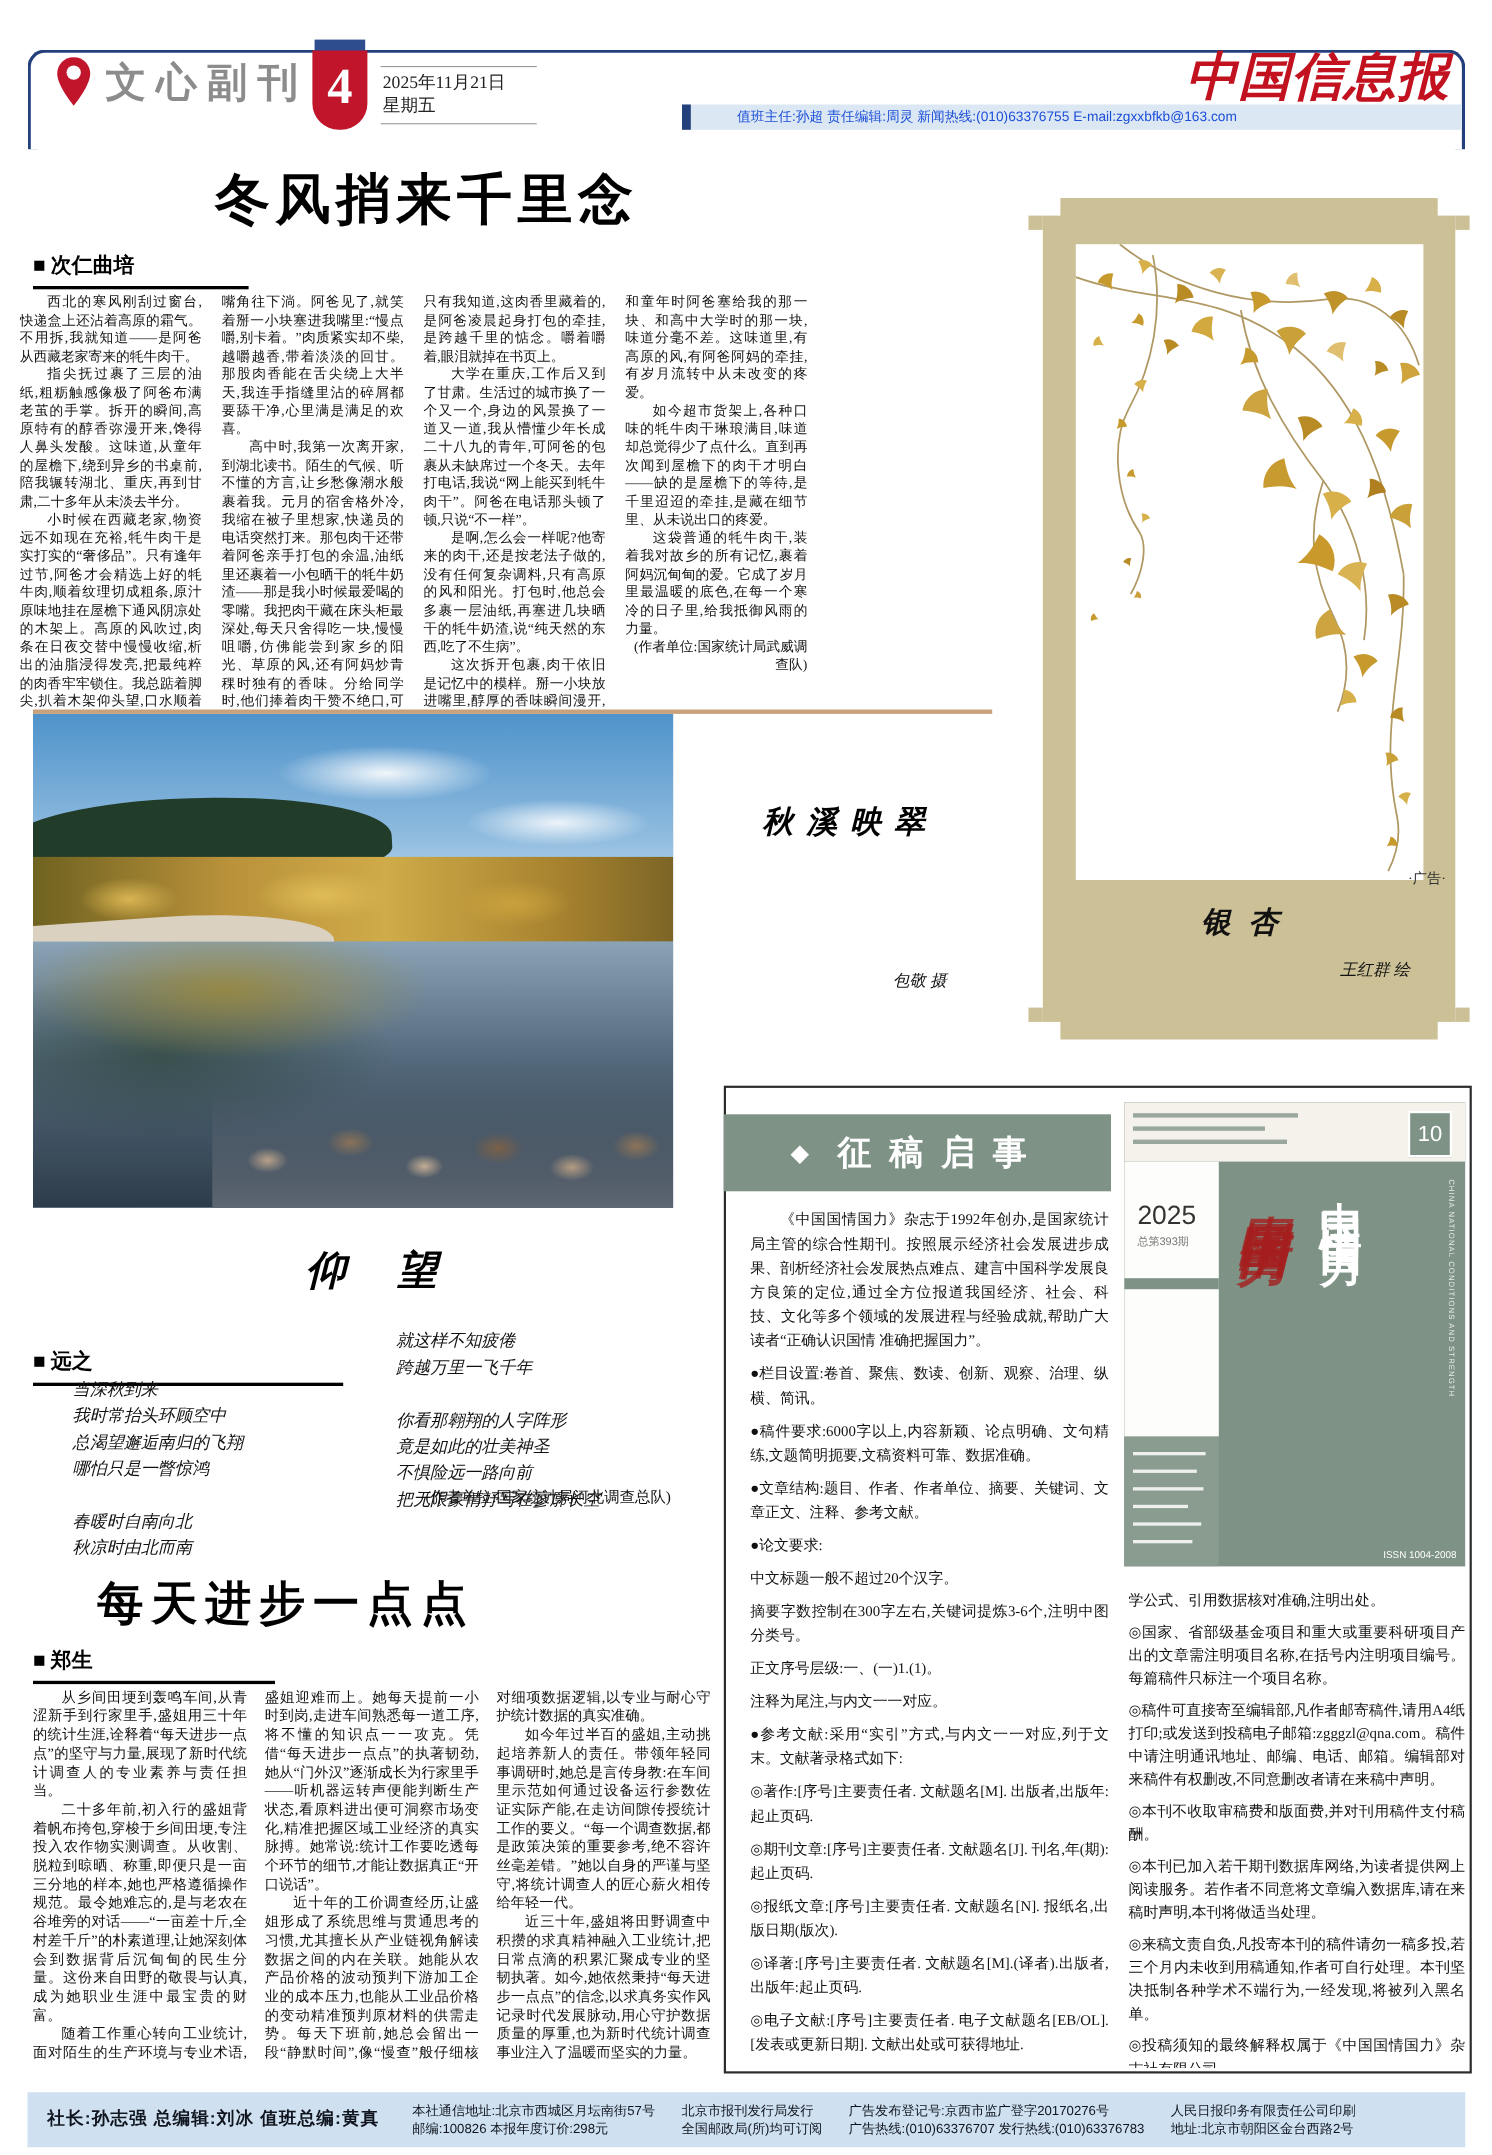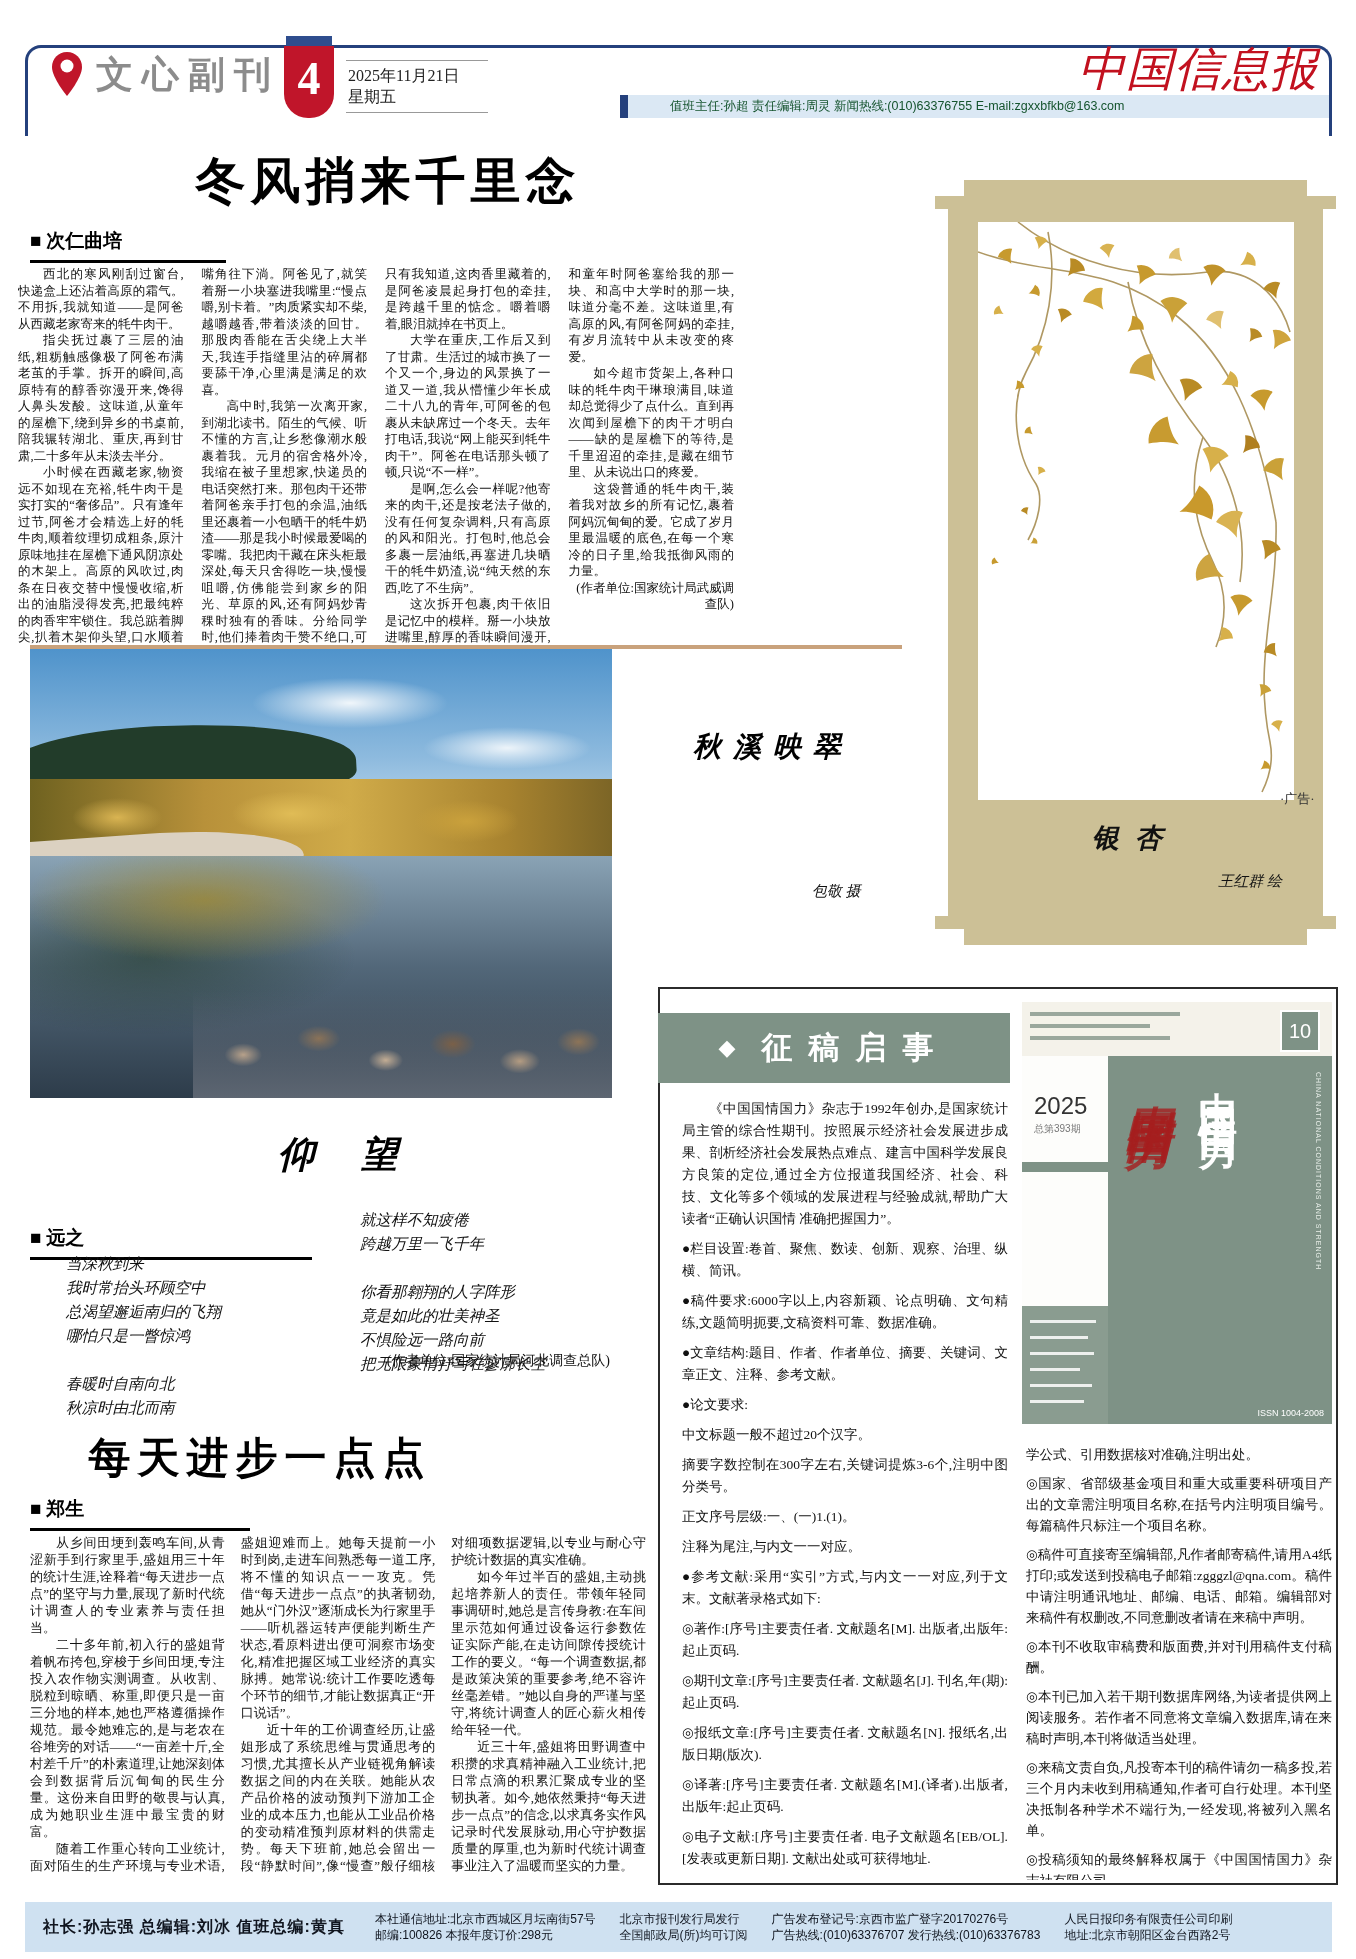--- a/index.html
+++ b/index.html
@@ -10,24 +10,24 @@
   
   #hdr-frame{left:25px;top:45px;width:1301px;height:88px;border:3px solid #24407c;border-bottom:none;
              border-radius:16px 16px 0 0;}
   #section-title{left:96px;top:50px;font-size:37px;font-weight:bold;color:#8c8c8c;letter-spacing:9px;}
   #pin{left:50px;top:50px;}
   #page-badge-tab{left:286px;top:36px;width:46px;height:14px;background:#2e4d8e;}
   #page-badge{left:284px;top:46px;width:50px;height:72px;background:#c0152a;border-radius:0 0 24px 24px;
               color:#fff;font-size:46px;text-align:center;line-height:66px;font-weight:bold;}
   #datebox{left:346px;top:60px;width:140px;border-top:1px solid #999;border-bottom:1px solid #999;
            padding:4px 0 5px 2px;font-size:16px;line-height:21px;color:#222;}
-  #paper-logo{left:1078px;top:38px;width:256px;font-size:47px;font-weight:normal;font-style:italic;
+  #paper-logo{left:1078px;top:38px;width:256px;font-size:47px;font-weight:bold;font-style:italic;
               color:#c2111f;letter-spacing:1px;white-space:nowrap;}
   #info-strip{left:620px;top:95px;width:709px;height:23px;background:#dbe8f4;border-left:8px solid #24407c;
-              font-family:"Liberation Sans",sans-serif;font-size:12.5px;color:#14532d;line-height:23px;
+              font-family:"Liberation Sans",sans-serif;font-size:12.5px;color:#1d4ed8;line-height:23px;
               padding-left:42px;box-sizing:border-box;white-space:nowrap;}
 
   
   #a1-title{left:30px;top:148px;width:716px;text-align:center;font-size:50px;font-weight:900;
             letter-spacing:5px;color:#000;}
   .byline{font-size:19px;font-weight:bold;color:#000;}
   #a1-author{left:30px;top:228px;width:196px;border-bottom:3px solid #000;padding-bottom:6px;}
   #a1-body{left:18px;top:266px;width:716px;height:380px;column-count:4;column-gap:18px;
            font-size:12.5px;line-height:16.5px;text-align:justify;overflow:hidden;}
   #a1-body p,#a2-body p{margin:0;text-indent:2em;}

